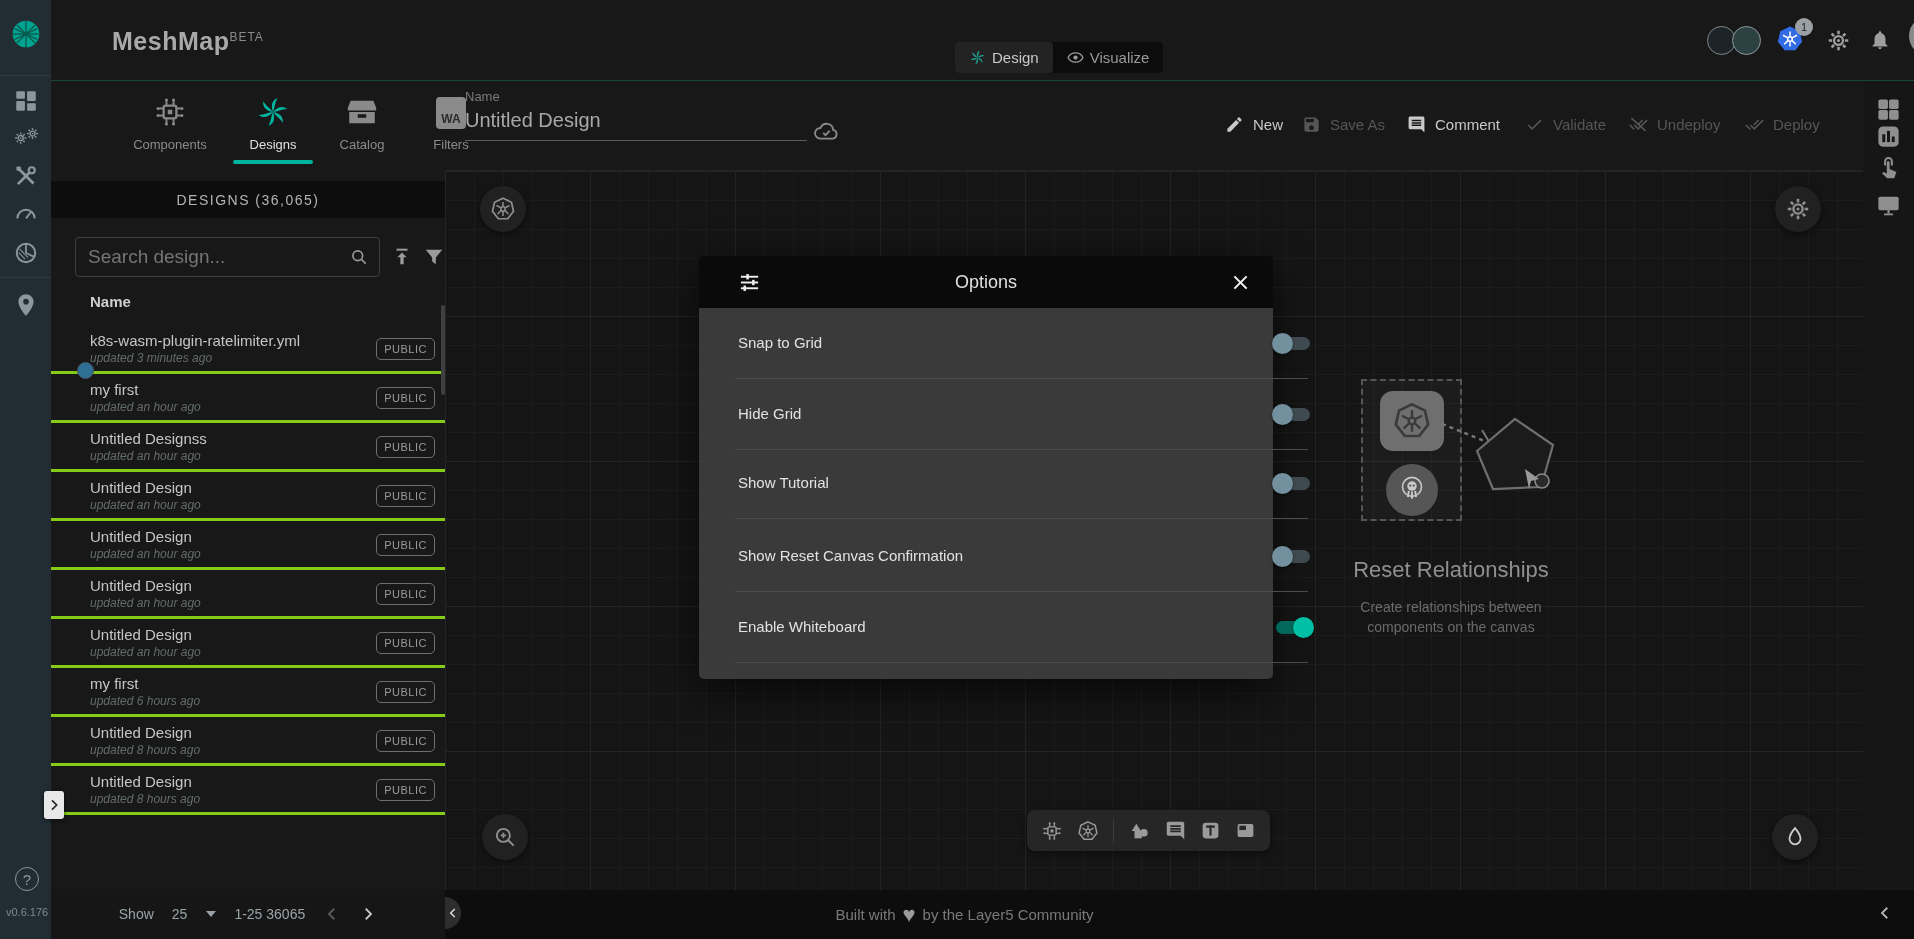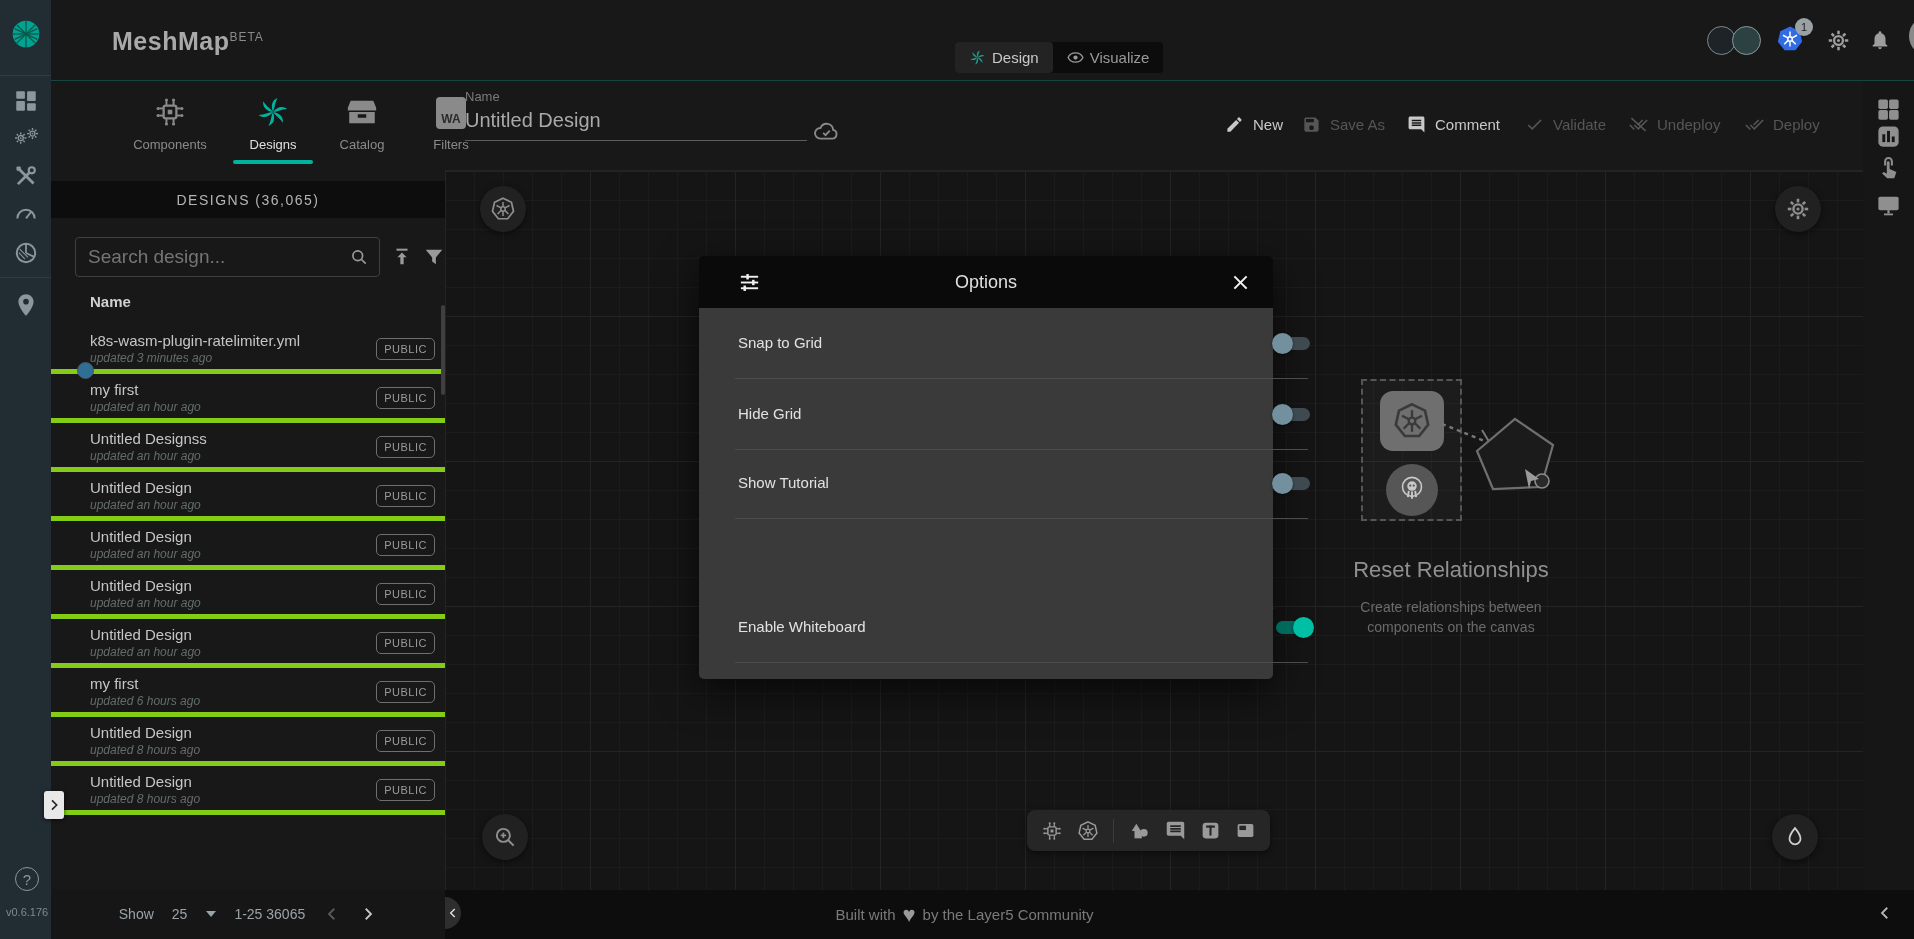--- a/index.html
+++ b/index.html
@@ -24,21 +24,21 @@
   #sidebar{left:51px;top:81px;width:394px;height:858px;background:#181818;z-index:20;}
   .tab{position:absolute;top:14px;width:94px;text-align:center;color:#8a8a8a;font-size:13px;}
   .tab .tabic{margin:0 auto 8px auto;width:34px;height:34px;color:#8a8a8a;}
   .tab.active{color:#e0e0e0;}
   .tab.active .underline{position:absolute;left:7px;right:7px;bottom:-12px;height:4px;border-radius:3px;background:#00B39F;}
   #sectionband{left:0;top:100px;width:394px;height:37px;background:#0d0d0d;display:flex;align-items:center;justify-content:center;
                font-size:14px;letter-spacing:1.5px;color:#b5b5b5;}
   #searchbox{left:24px;top:156px;width:305px;height:40px;border:1px solid #3f3f3f;border-radius:4px;background:transparent;display:flex;align-items:center;}
   #searchbox input{flex:1;background:transparent;border:none;outline:none;color:#f0abfc;font-size:19px;padding:0 8px 0 12px;font-family:Liberation Sans, sans-serif;}
   #listhdr{left:39px;top:212px;font-size:15px;font-weight:bold;color:#d0d0d0;}
-  .row{position:absolute;left:0;width:394px;height:49px;border-bottom:5px solid #84cc16;}
+  .row{position:absolute;left:0;width:394px;height:49px;border-bottom:3px solid #84cc16;}
   .row .nm{position:absolute;left:39px;top:7px;font-size:15px;color:#c6c6c6;white-space:nowrap;}
   .row .upd{position:absolute;left:39px;top:26px;font-size:12px;font-style:italic;color:#646c6c;}
   .row .badge{position:absolute;right:10px;top:13px;border:1px solid #6f6f6f;border-radius:5px;color:#9a9a9a;
               font-size:11px;padding:4px 7px;letter-spacing:.5px;}
   #pagi{left:0;top:808px;width:394px;height:50px;display:flex;align-items:center;justify-content:center;gap:18px;
         color:#9aa4a8;font-size:14px;background:#161616;}
   
   #canvas-top{left:445px;top:81px;width:1418px;height:89px;background:#181818;}
   #namefield input{background:transparent;border:none;outline:none;border-bottom:1px solid #5c5c5c;
         color:#a9a9a9;font-size:20px;width:342px;padding:2px 0 8px 0;font-family:"Liberation Sans",sans-serif;}
@@ -700,20 +700,28 @@
         <div class="sep"></div>
       </div>
       <div class="mrow" style="top:140px">
         <div class="lbl">Show Tutorial</div>
         <div class="switch" data-state="off">
           <div class="track"></div>
             <div class="knob"></div>
         </div>
         <div class="sep"></div>
       </div>
+      <div class="mrow" style="top:213px">
+        <div class="lbl">Show Reset Canvas Confirmation</div>
+        <div class="switch" data-state="off">
+          <div class="track"></div>
+            <div class="knob"></div>
+        </div>
+        <div class="sep"></div>
+      </div>
       <div class="mrow" style="top:284px">
         <div class="lbl">Enable Whiteboard</div>
         <div class="switch" data-state="on">
           <div class="track"></div>
             <div class="knob"></div>
         </div>
         <div class="sep"></div>
       </div>
     </div>
   </div>

